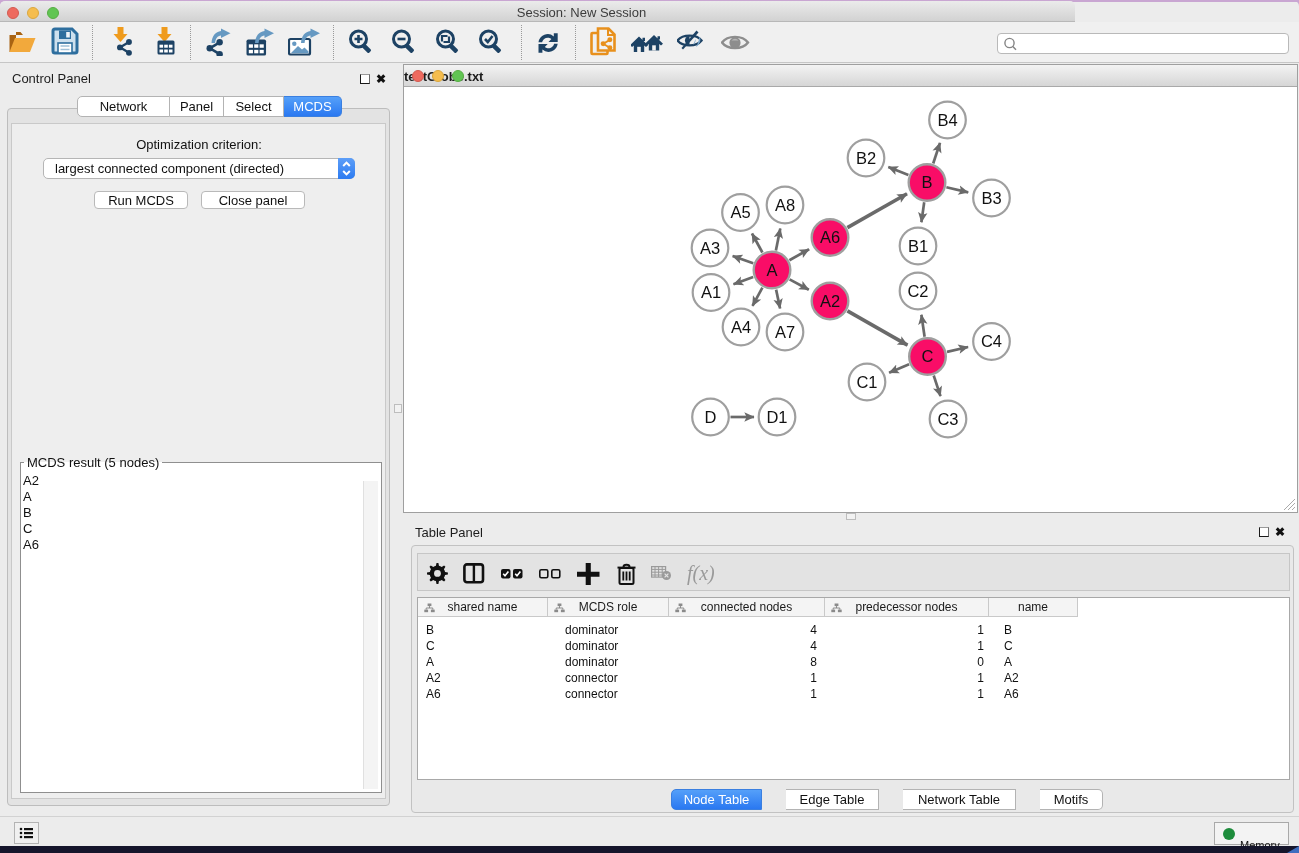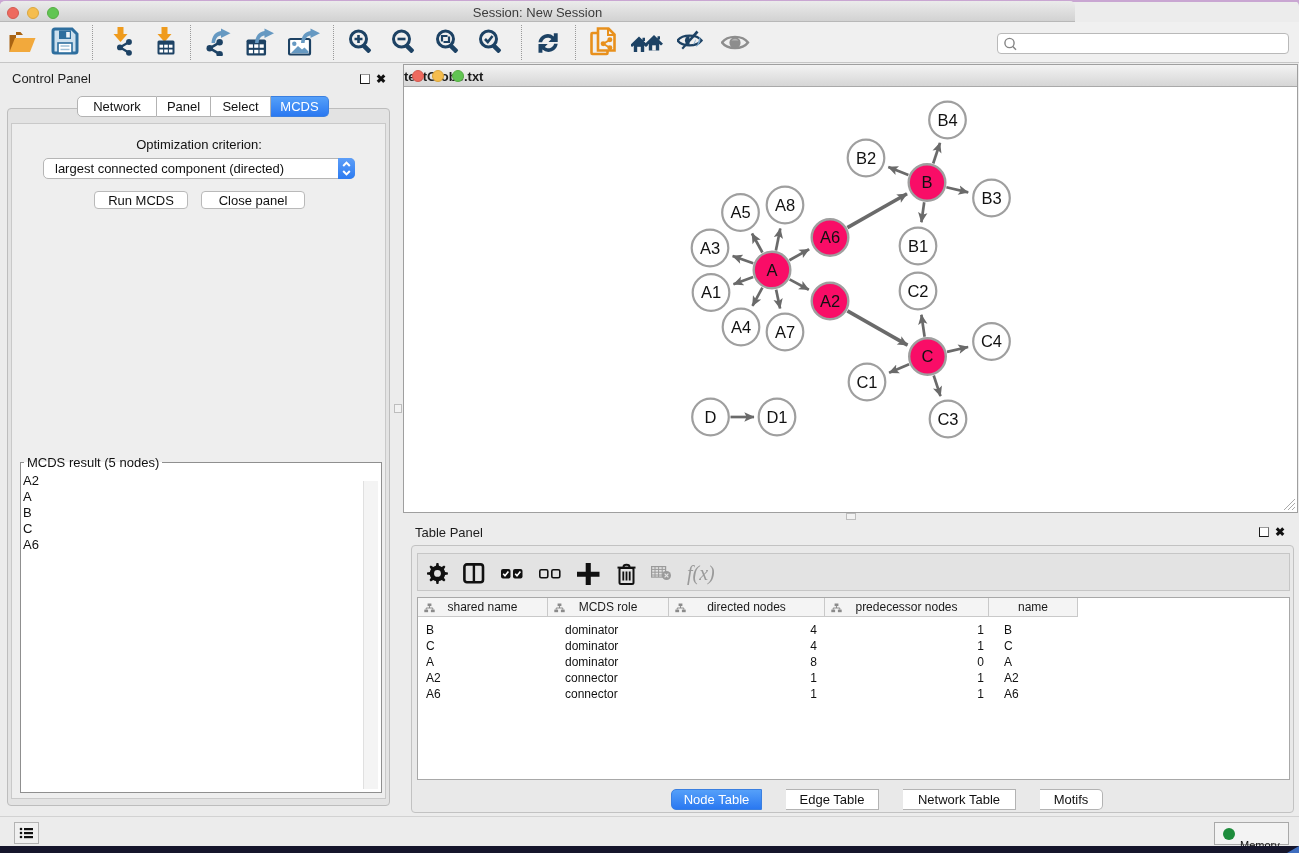--- a/index.html
+++ b/index.html
@@ -4,21 +4,21 @@
 <style>
   * { margin:0; padding:0; box-sizing:border-box; }
   html,body { width:1299px; height:853px; overflow:hidden; }
   body { font-family:"Liberation Sans", sans-serif; background:linear-gradient(#c9a6d2 0, #c9a6d2 10px, #101022 10px); position:relative; }
   .abs { position:absolute; }
   
   #desktop-top { left:0; top:0; width:1299px; height:2px; background:#c9a6d2; }
   
   #app { left:0; top:1px; width:1299px; height:845px; background:#ececec; border-radius:5px 5px 0 0; }
   #titlebar { left:0; top:0; width:1075px; height:21px; border-radius:5px 5px 0 0;
-    background:linear-gradient(#ebebeb,#d2d2d2); border-bottom:1px solid #b8b8b8; }
+    background:linear-gradient(#ebebeb,#d2d2d2); border-bottom:1px solid #b8b8b8;padding-left:44px; }
   #titlebar .title { width:100%; text-align:center; top:4px; font-size:13px; color:#3c3c3c; }
   .tl { width:12px; height:12px; border-radius:50%; top:6px; }
   #toolbar { left:0; top:22px; width:1299px; height:41px; background:#f0f0f0; border-bottom:1px solid #c6c6c6; }
   .tsep { top:3px; height:35px; width:0; border-left:1px dotted #9a9a9a; }
   #searchbox { left:997px; top:11px; width:292px; height:21px; background:#fff; border:1px solid #b9b9b9; border-radius:4px; }
   
   .paneltitle { font-size:13px; color:#1d1d1d; }
   .wicon-sq { width:10px; height:10px; border:1.5px solid #1a1a1a; border-top-color:#9a9a9a; border-right-color:#6a6a6a; background:#fff; }
   .wicon-x { font-size:12px; font-weight:bold; color:#111; }
   #cp-box { left:7px; top:108px; width:383px; height:698px; background:#e3e3e3; border:1px solid #bdbdbd; border-radius:4px; }
@@ -202,21 +202,21 @@
       <path d="M9.8 9.4 L13 12.8" stroke="#848484" stroke-width="1.4"></path>
     </svg>
 </div>
 
 <div class="abs paneltitle" style="left:12px; top:71px;">Control Panel</div>
 <div class="abs wicon-sq" style="left:360px; top:74px;"></div>
 <div class="abs wicon-x" style="left:376px; top:72px;">✖</div>
 <div class="abs" id="cp-box"></div>
 <div class="abs" id="cp-inner"></div>
 <div class="abs tabs" style="left:77px; top:96px;">
-  <div class="tab first" style="width:80px;">Network</div>
+  <div class="tab first" style="width:93px;">Network</div>
   <div class="tab" style="width:54px;">Panel</div>
   <div class="tab" style="width:60px;">Select</div>
   <div class="tab sel last" style="width:58px;">MCDS</div>
 </div>
 <div class="abs" style="left:11px; top:137px; width:376px; text-align:center; font-size:13px; color:#111;">Optimization criterion:</div>
 <div class="abs" style="left:43px; top:158px; width:312px; height:21px; background:#fff; border:1px solid #b5b5b5; border-radius:5px;">
   <div class="abs" style="left:11px; top:2px; font-size:13px; color:#111;">largest connected component (directed)</div>
   <div class="abs" style="right:-1px; top:-1px; width:17px; height:21px; border-radius:0 5px 5px 0; background:linear-gradient(#5d9ef8,#2c7bf1);">
     <svg width="17" height="21" viewBox="0 0 17 21">
         <path d="M5.2 8 L8.5 4.6 L11.8 8 M5.2 13 L8.5 16.4 L11.8 13" fill="none" stroke="#fff" stroke-width="2"></path>
@@ -383,21 +383,21 @@
         </svg></span>
       <span>MCDS role</span>
     </div>
 <div class="th" style="left:251px; width:156px;">
       <span style="position:absolute; left:6px; top:4px;"><svg width="11" height="10" viewBox="0 0 11 10">
           <rect x="3.6" y="0.5" width="3.8" height="2.6" fill="#8a8a8a"></rect>
           <rect x="0.3" y="6.6" width="3.8" height="2.6" fill="#8a8a8a"></rect>
           <rect x="6.9" y="6.6" width="3.8" height="2.6" fill="#8a8a8a"></rect>
           <path d="M5.5 3.1 L5.5 5 M2.2 6.6 L2.2 5 L8.8 5 L8.8 6.6" stroke="#8a8a8a" fill="none"></path>
         </svg></span>
-      <span>directed nodes</span>
+      <span>connected nodes</span>
     </div>
 <div class="th" style="left:407px; width:164px;">
       <span style="position:absolute; left:6px; top:4px;"><svg width="11" height="10" viewBox="0 0 11 10">
           <rect x="3.6" y="0.5" width="3.8" height="2.6" fill="#8a8a8a"></rect>
           <rect x="0.3" y="6.6" width="3.8" height="2.6" fill="#8a8a8a"></rect>
           <rect x="6.9" y="6.6" width="3.8" height="2.6" fill="#8a8a8a"></rect>
           <path d="M5.5 3.1 L5.5 5 M2.2 6.6 L2.2 5 L8.8 5 L8.8 6.6" stroke="#8a8a8a" fill="none"></path>
         </svg></span>
       <span>predecessor nodes</span>
     </div>

